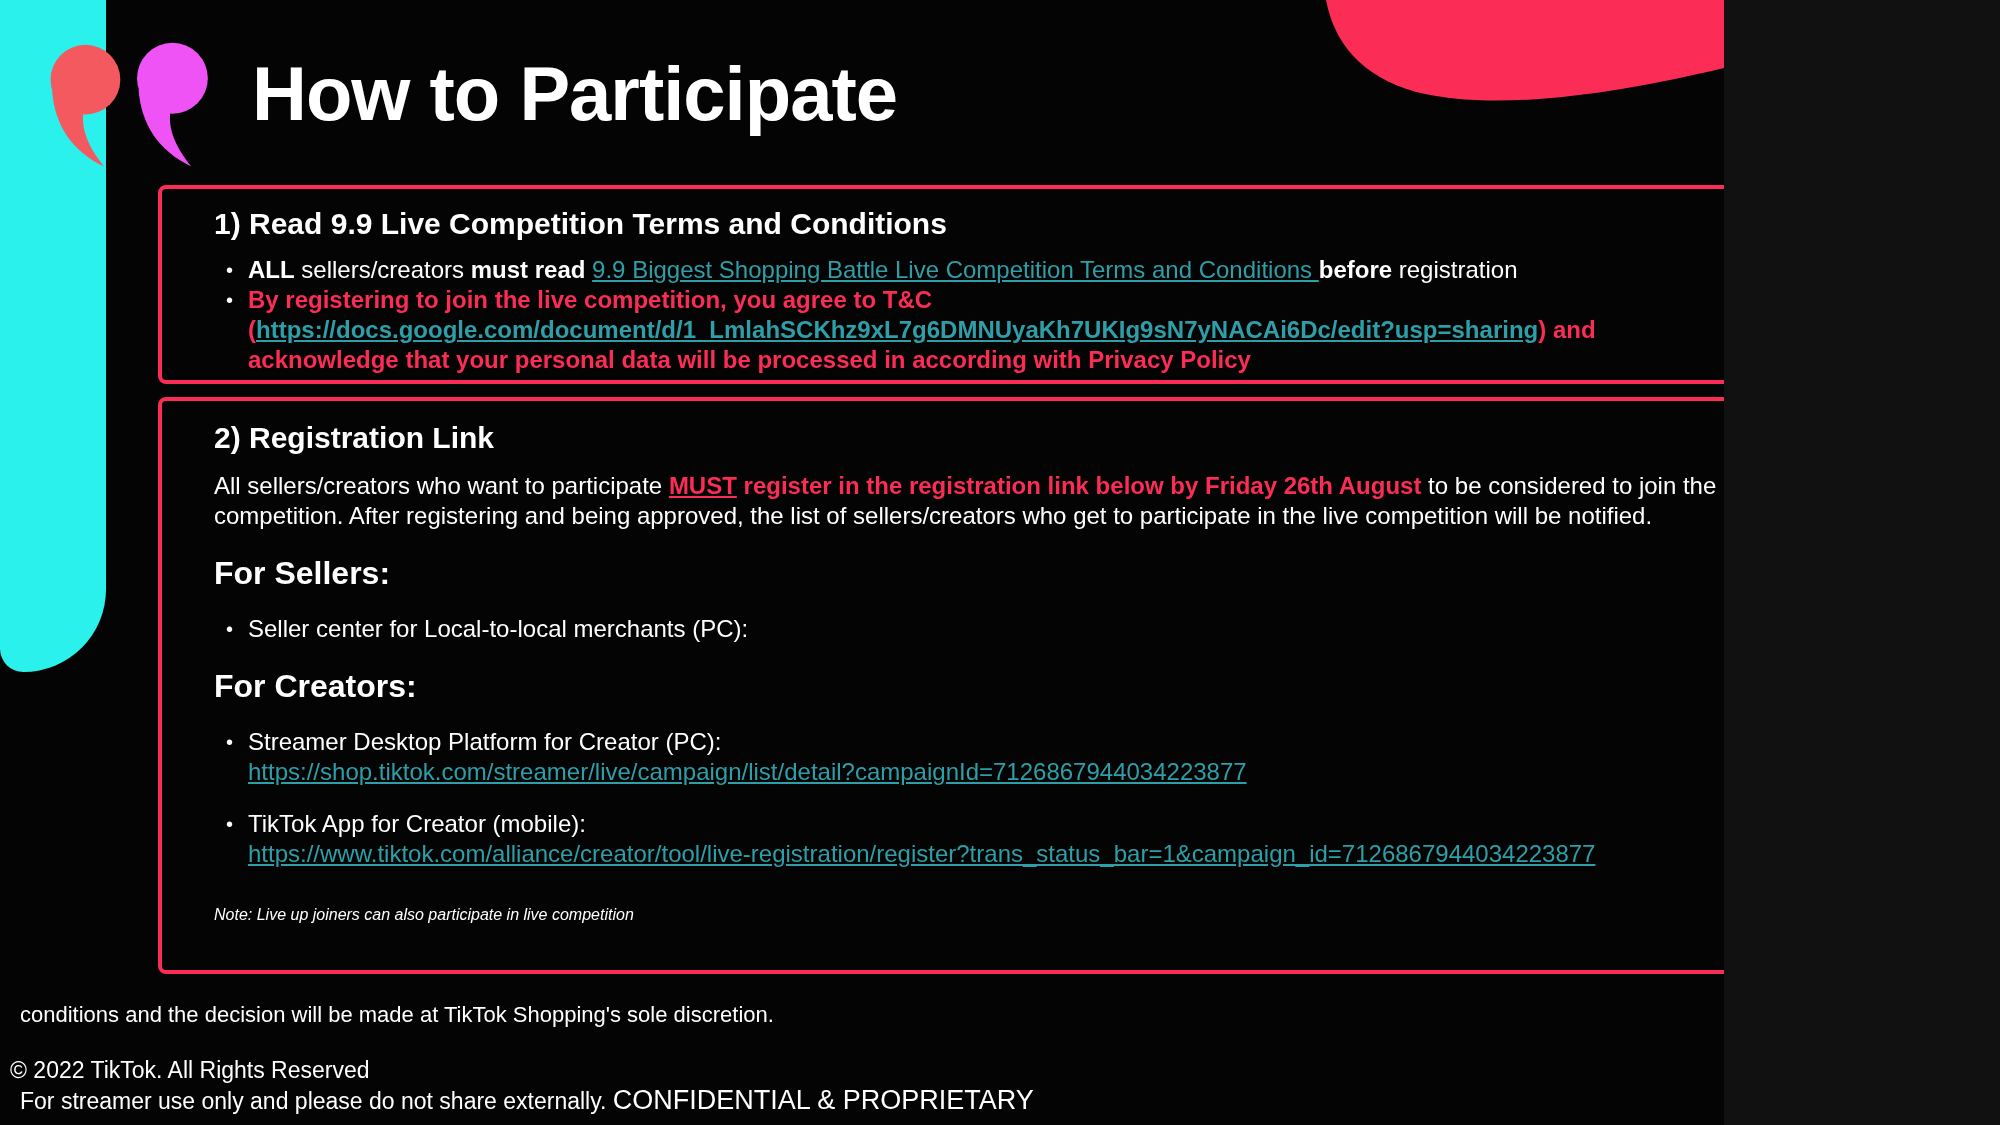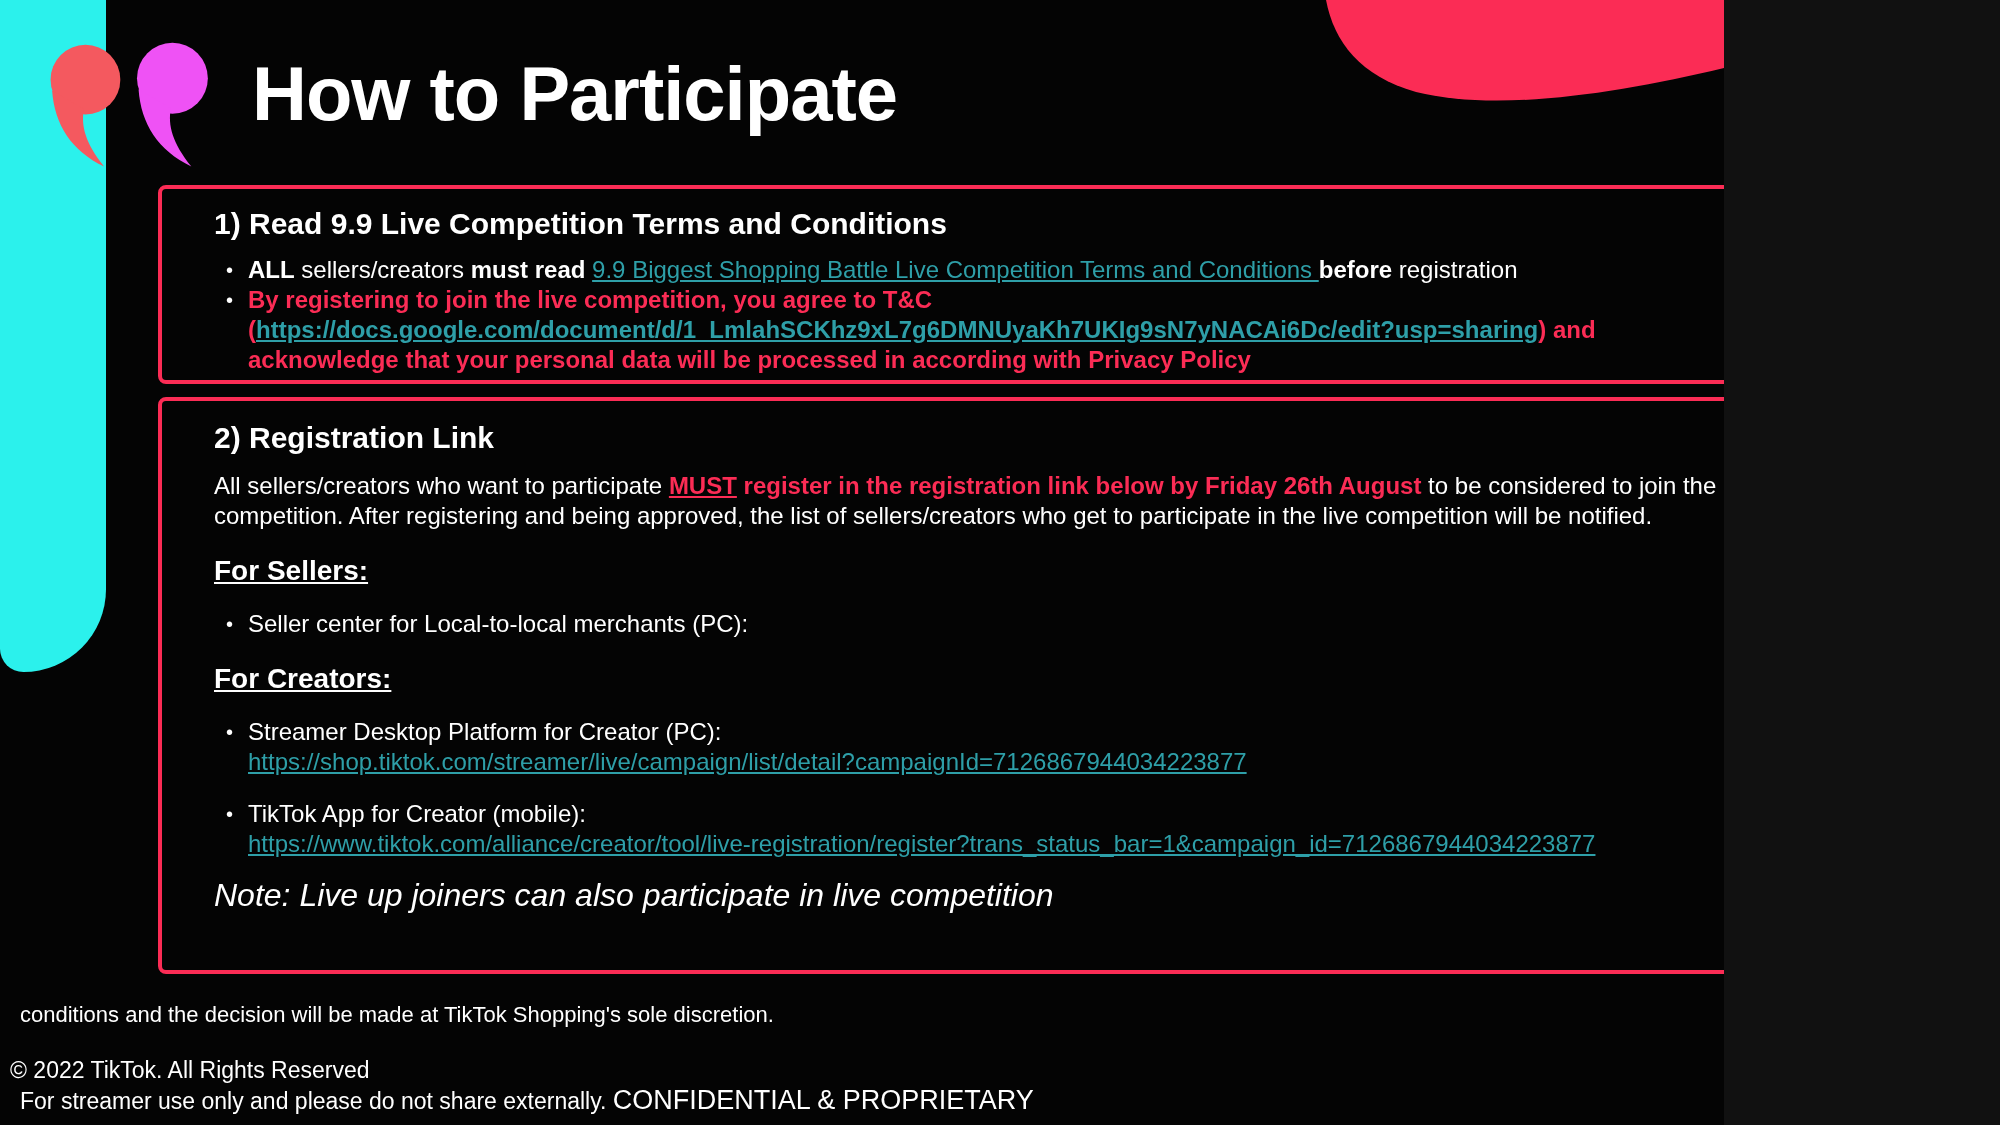--- a/index.html
+++ b/index.html
@@ -36,23 +36,23 @@
   .bullet{width:34px;flex:0 0 34px;padding-left:12px;box-sizing:border-box;font-size:20px;line-height:30px;}
   .b-body{font-size:24px;line-height:30px;}
   .box1 .list{margin-top:14px;}
   .bold{font-weight:bold;}
   .pink{color:var(--accent,#FB2C55);font-weight:bold;}
   .link{color:var(--link,#2E9FA8);text-decoration:underline;cursor:pointer;}
   .link.bold{font-weight:bold;}
   .must{color:var(--accent,#FB2C55);font-weight:bold;text-decoration:underline;}
   
   .intro{margin-top:16px;max-width:1600px;font-size:24px;line-height:30px;}
-  .section-label{margin-top:24px;font-size:28px;font-weight:bold;text-decoration:underline;}
+  .section-label{margin-top:24px;font-size:32px;font-weight:bold;}
   .b2-row{margin-top:22px;}
-  .note-italic{margin-top:18px;font-style:italic;font-size:32px;}
+  .note-italic{margin-top:37px;font-style:italic;font-size:16px;}
   
   .footer-note{position:absolute;left:20px;top:1000px;font-size:22px;line-height:29px;}
   .copyright{position:absolute;left:10px;top:1057px;font-size:23px;}
   .internal{position:absolute;left:20px;top:1085px;font-size:23px;}
   .confidential{font-size:27px;}
   .pagenum{position:absolute;left:1918px;top:1050px;font-size:23px;}
 </style>
 </head>
 <body>
 

